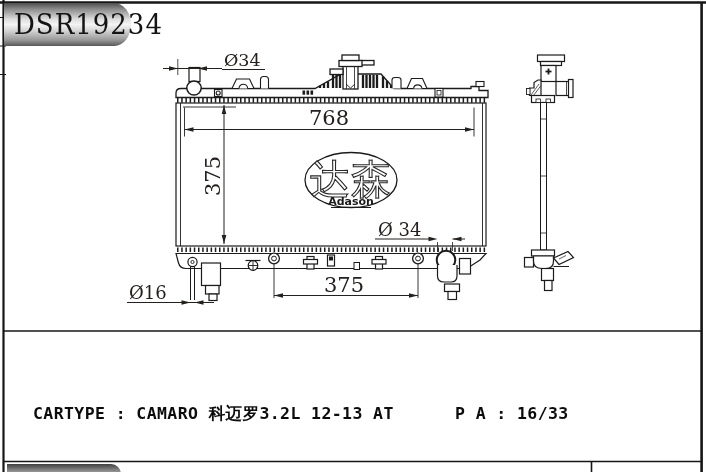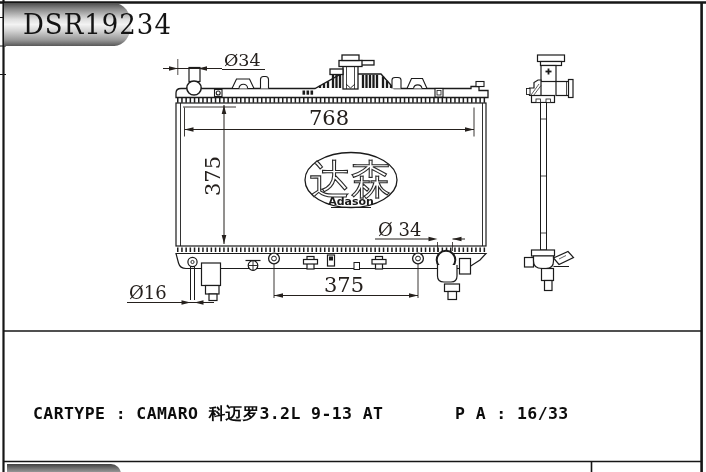--- a/index.html
+++ b/index.html
@@ -2,21 +2,21 @@
 <html><head>
 <meta charset="utf-8">
 <style>
   html,body{margin:0;padding:0;background:#fff;}
   .page{position:relative;width:706px;height:472px;background:#ffffff;overflow:hidden;
         font-family:"Liberation Sans",sans-serif;}
   .drawing-svg{position:absolute;left:0;top:0;z-index:1;}
   .badge-top{position:absolute;left:4px;top:3px;width:127px;height:43px;z-index:3;
     border-radius:0 17px 17px 0 / 0 22px 22px 0;
     background:linear-gradient(180deg,#4e4e4e 0%,#8a8a8a 14%,#dedede 38%,#f3f3f3 50%,#d5d5d5 64%,#989898 86%,#585858 100%);
-    display:flex;align-items:center;padding-left:19px;box-sizing:border-box;}
+    display:flex;align-items:center;padding-left:10px;box-sizing:border-box;}
   .badge-top span{font-family:"DejaVu Serif","Liberation Serif",serif;font-size:26px;
     color:#141414;letter-spacing:1px;transform:scaleY(1.05);}
   .badge-bottom{position:absolute;left:7px;top:464px;width:114px;height:10px;z-index:3;
     border-radius:0 11px 0 0;
     background:linear-gradient(180deg,#404040 0%,#7d7d7d 55%,#ababab 100%);}
   .specs{position:absolute;z-index:2;white-space:pre;color:#0c0c0c;
     font-family:"DejaVu Sans Mono","Liberation Mono",monospace;
     font-weight:700;font-size:16.5px;line-height:24.8px;letter-spacing:0.4px;}
   .specs-left{left:33px;top:352px;}
   .specs-right{left:455px;top:352px;}
@@ -236,21 +236,21 @@
     </g>
   </svg>
 
   <div class="badge-top">
     <span>DSR19234</span>
   </div>
 
   <div class="badge-bottom"></div>
 
   <div class="specs specs-left">
-    <div>CARTYPE : CAMARO 科迈罗3.2L 9-13 AT</div>
+    <div>CARTYPE : CAMARO 科迈罗3.2L 12-13 AT</div>
     
     
     
   </div>
   <div class="specs specs-right">
     <div>P A : 16/33</div>
     
     
     
   </div>

